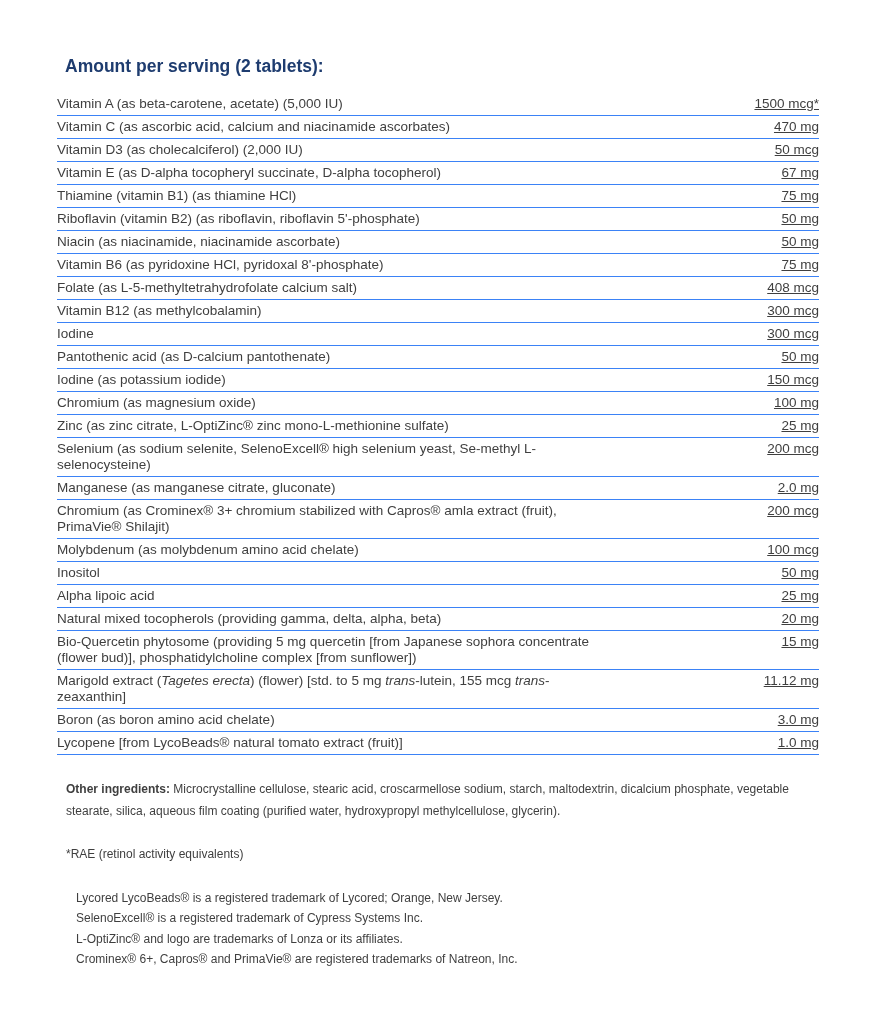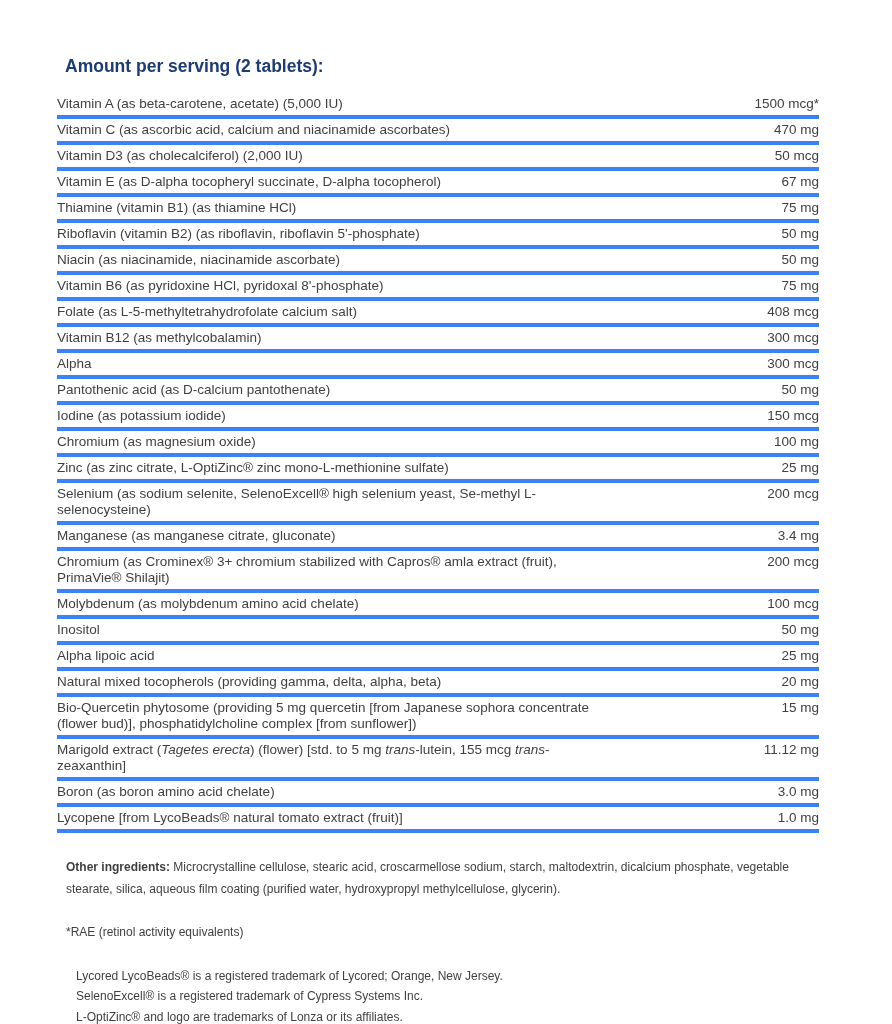--- a/index.html
+++ b/index.html
@@ -15,27 +15,27 @@
     color: #1e3c6f;
     font-size: 17.5px;
     font-weight: bold;
     line-height: 20px;
   }
   .supp-table { width: 762px; margin-top: 17px; }
   .t-row {
     display: flex;
     justify-content: space-between;
     align-items: flex-start;
-    border-bottom: 4px solid #3b82f6;
+    border-bottom: 1px solid #3b82f6;
     padding: 3px 0;
     font-size: 13.5px;
     line-height: 16px;
   }
   .t-label { max-width: 640px; white-space: pre-line; }
-  .t-amount { white-space: nowrap; padding-left: 12px; text-align: right; }
+  .t-amount { white-space: nowrap; padding-left: 12px; text-align: right; text-decoration: underline; }
   .para {
     width: 755px;
     font-size: 12px;
     line-height: 21.5px;
     margin: 24px 0 0 9px;
   }
   .para b { font-weight: bold; }
   .rae { margin-top: 22px; }
   .trademarks { margin-top: 22px; margin-left: 3px; line-height: 20.5px; }
   .trademarks div { white-space: nowrap; margin-left: 16px; }
@@ -82,21 +82,21 @@
       </div>
       <div class="t-row">
         <span class="t-label">Folate (as L-5-methyltetrahydrofolate calcium salt)</span>
         <span class="t-amount">408 mcg</span>
       </div>
       <div class="t-row">
         <span class="t-label">Vitamin B12 (as methylcobalamin)</span>
         <span class="t-amount">300 mcg</span>
       </div>
       <div class="t-row">
-        <span class="t-label">Alpha</span>
+        <span class="t-label">Iodine</span>
         <span class="t-amount">300 mcg</span>
       </div>
       <div class="t-row">
         <span class="t-label">Pantothenic acid (as D-calcium pantothenate)</span>
         <span class="t-amount">50 mg</span>
       </div>
       <div class="t-row">
         <span class="t-label">Iodine (as potassium iodide)</span>
         <span class="t-amount">150 mcg</span>
       </div>
@@ -108,21 +108,21 @@
         <span class="t-label">Zinc (as zinc citrate, L-OptiZinc® zinc mono-L-methionine sulfate)</span>
         <span class="t-amount">25 mg</span>
       </div>
       <div class="t-row">
         <span class="t-label">Selenium (as sodium selenite, SelenoExcell® high selenium yeast, Se-methyl L-
 selenocysteine)</span>
         <span class="t-amount">200 mcg</span>
       </div>
       <div class="t-row">
         <span class="t-label">Manganese (as manganese citrate, gluconate)</span>
-        <span class="t-amount">3.4 mg</span>
+        <span class="t-amount">2.0 mg</span>
       </div>
       <div class="t-row">
         <span class="t-label">Chromium (as Crominex® 3+ chromium stabilized with Capros® amla extract (fruit),
 PrimaVie® Shilajit)</span>
         <span class="t-amount">200 mcg</span>
       </div>
       <div class="t-row">
         <span class="t-label">Molybdenum (as molybdenum amino acid chelate)</span>
         <span class="t-amount">100 mcg</span>
       </div>

